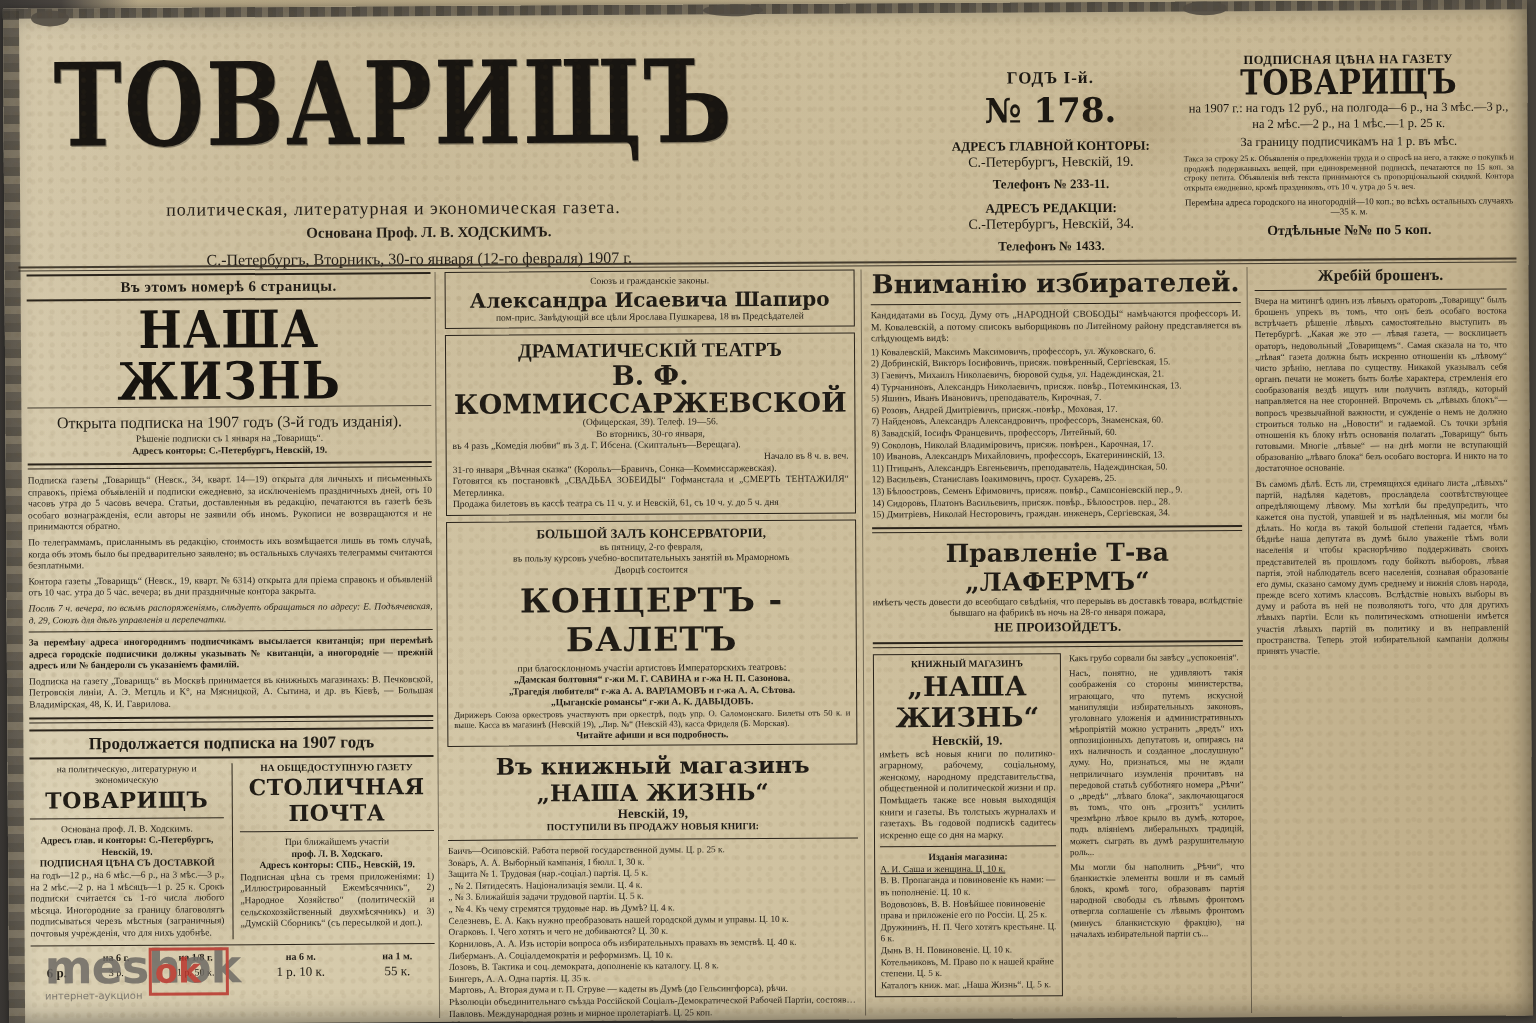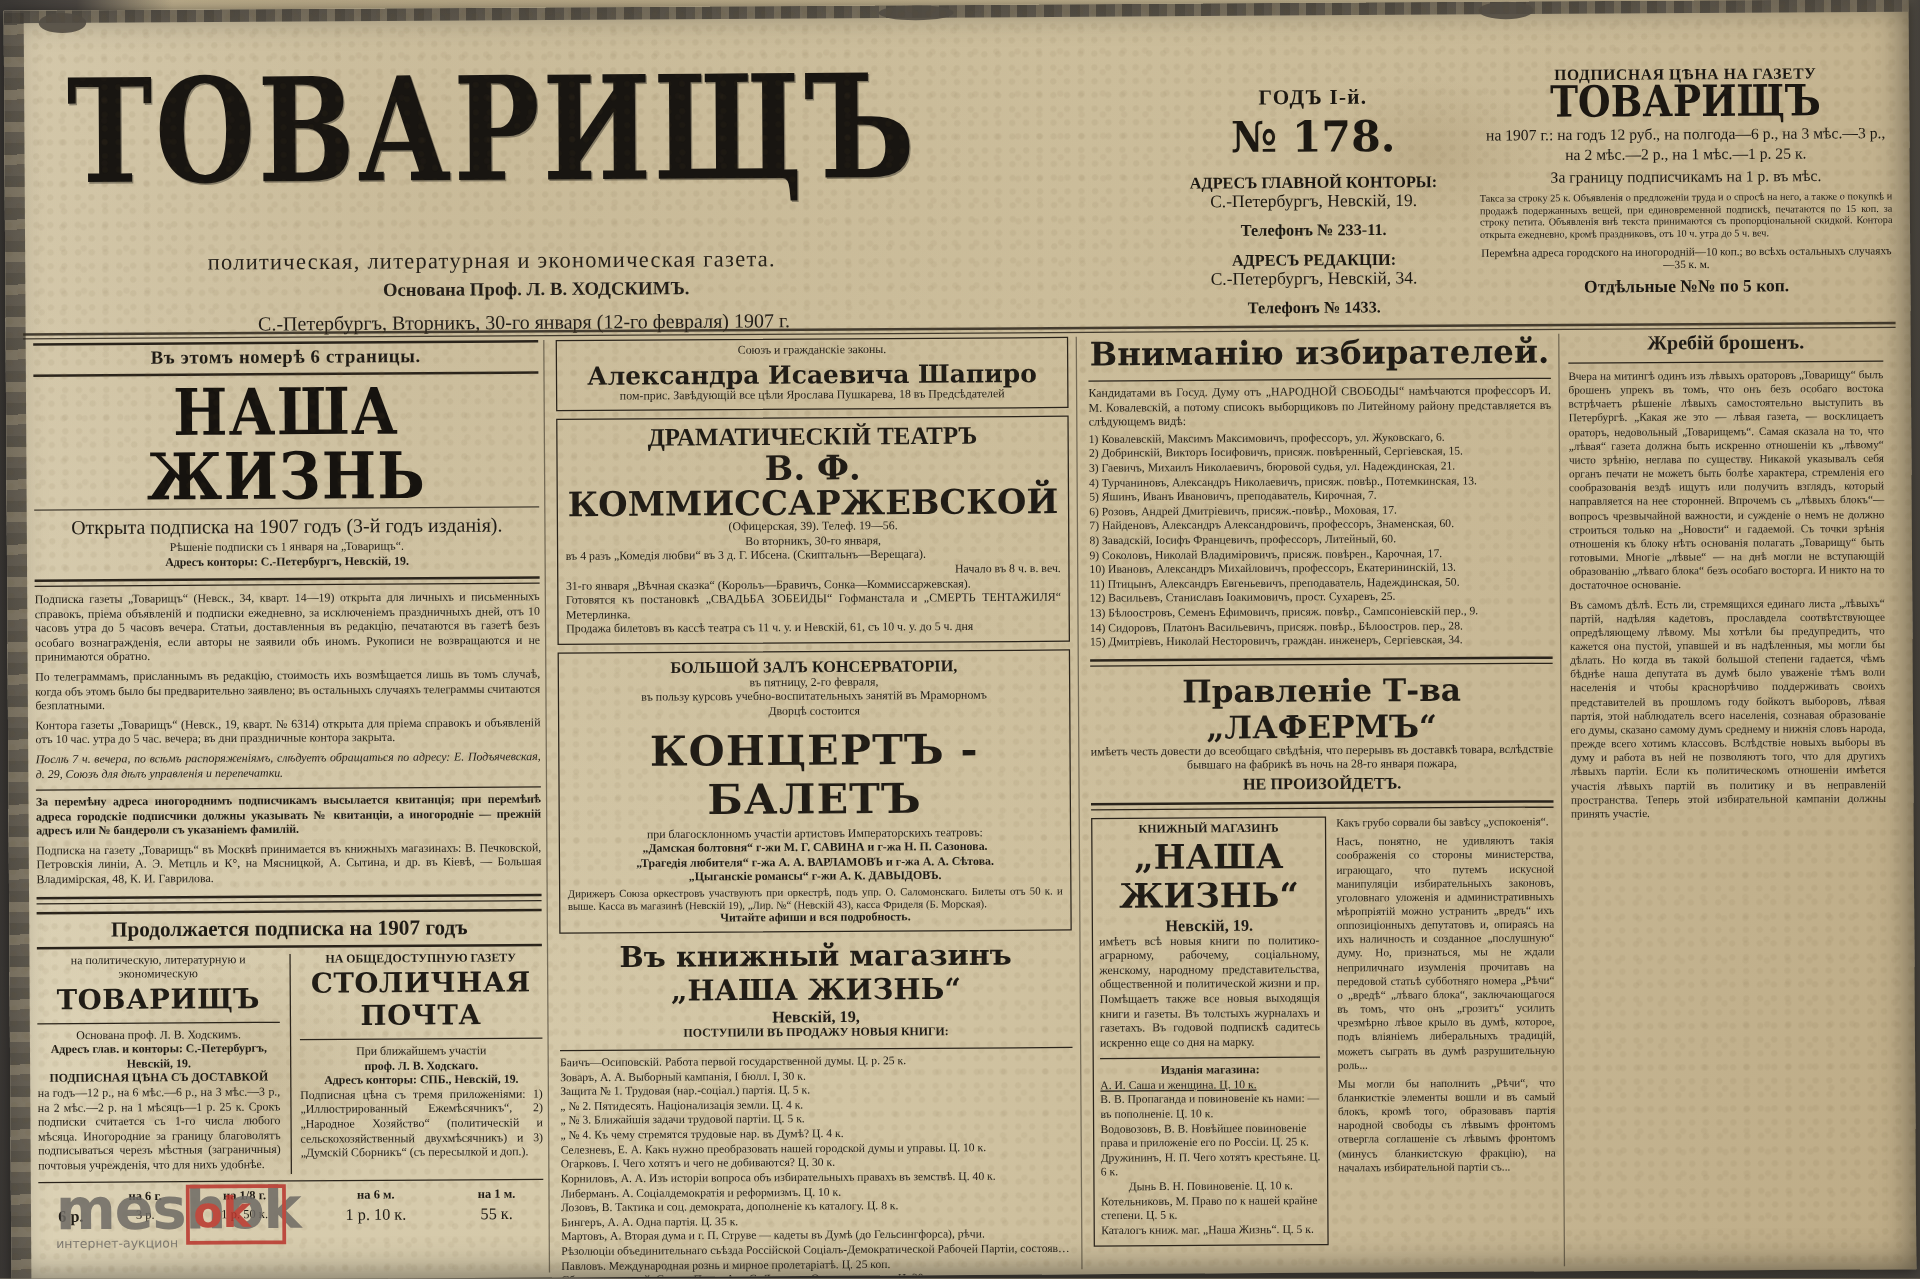--- a/index.html
+++ b/index.html
@@ -350,21 +350,21 @@
           <div class="nsz">„НАША ЖИЗНЬ“</div>
           <div class="head3">Невскій, 19.</div>
           <div class="mini">имѣетъ всѣ новыя книги по политико-аграрному, рабочему, соціальному, женскому, народному представительства, общественной и политической жизни и пр. Помѣщаетъ также все новыя выходящія книги и газеты. Въ толстыхъ журналахъ и газетахъ. Въ годовой подпискѣ садитесь искренно еще со дня на марку.</div>
           <div class="rule-row"></div>
           <div class="mini c b">Изданія магазина:</div>
           <div class="list">
             <div style="white-space:normal;text-decoration:underline;">А. И. Саша и женщина. Ц. 10 к.</div>
             <div style="white-space:normal;">В. В. Пропаганда и повиновеніе къ нами: — въ пополненіе. Ц. 10 к.</div>
             <div style="white-space:normal;">Водовозовъ, В. В. Новѣйшее повиновеніе права и приложеніе его по Россіи. Ц. 25 к.</div>
             <div style="white-space:normal;">Дружининъ, Н. П. Чего хотятъ крестьяне. Ц. 6 к.</div>
-            <div style="white-space:normal;text-align:center;">Дынь В. Н. Повиновеніе. Ц. 10 к.</div>
+            <div style="white-space:normal;">Дынь В. Н. Повиновеніе. Ц. 10 к.</div>
             <div style="white-space:normal;">Котельниковъ, М. Право по к нашей крайне степени. Ц. 5 к.</div>
             <div style="white-space:normal;">Каталогъ книж. маг. „Наша Жизнь“. Ц. 5 к.</div>
           </div>
         </div>
         <div style="flex:1;">
           <div class="body-txt tight">Какъ грубо сорвали бы завѣсу „успокоенія“.</div>
           <div class="sp"></div>
           <div class="body-txt tight">Насъ, понятно, не удивляютъ такія соображенія со стороны министерства, играющаго, что путемъ искусной манипуляціи избирательныхъ законовъ, уголовнаго уложенія и административныхъ мѣропріятій можно устранить „вредъ“ ихъ оппозиціонныхъ депутатовъ и, опираясь на ихъ наличность и созданное „послушную“ думу. Но, признаться, мы не ждали неприличнаго изумленія прочитавъ на передовой статьѣ субботняго номера „Рѣчи“ о „вредѣ“ „лѣваго блока“, заключающагося въ томъ, что онъ „грозитъ“ усилить чрезмѣрно лѣвое крыло въ думѣ, которое, подъ вліяніемъ либеральныхъ традицій, можетъ сыграть въ думѣ разрушительную роль...</div>
           <div class="sp"></div>
           <div class="body-txt tight">Мы могли бы наполнить „Рѣчи“, что бланкисткіе элементы вошли и въ самый блокъ, кромѣ того, образовавъ партія народной свободы съ лѣвымъ фронтомъ отвергла соглашеніе съ лѣвымъ фронтомъ (минусъ бланкистскую фракцію), на началахъ избирательной партіи съ...</div>

